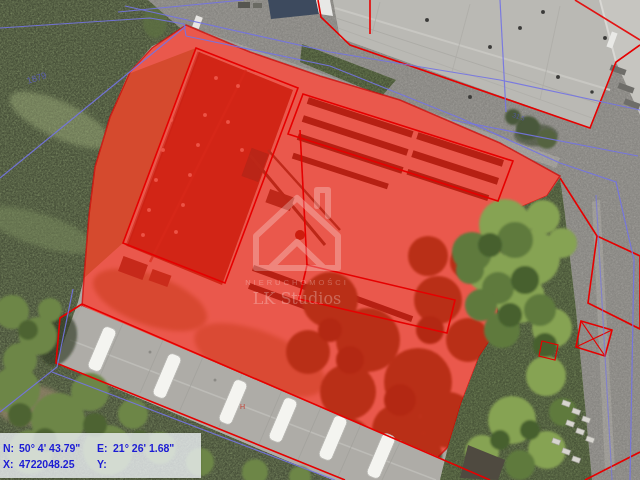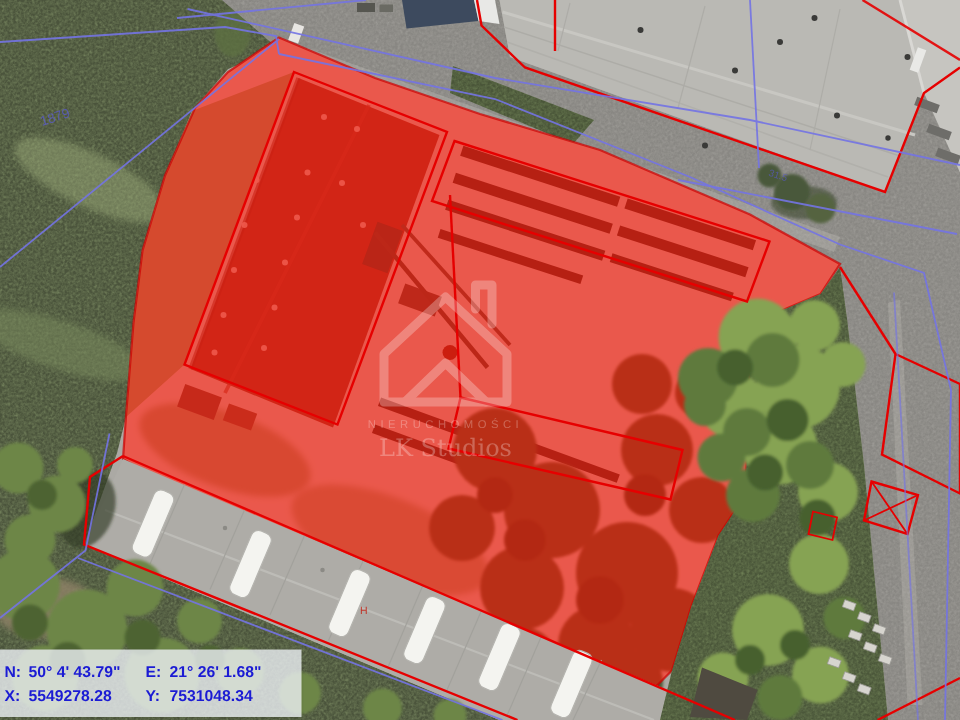--- a/index.html
+++ b/index.html
@@ -334,16 +334,15 @@
   </g>
 </svg>
 </div>
 
 <div class="coord-panel">
   <span>N:</span>
   <span>50° 4' 43.79"</span>
   <span>E:</span>
   <span>21° 26' 1.68"</span>
   <span>X:</span>
-  <span>5549278.28</span>
+  <span>4722048.25</span>
   <span>Y:</span>
-  <span>7531048.34</span>
 </div>
 
 </body></html>

